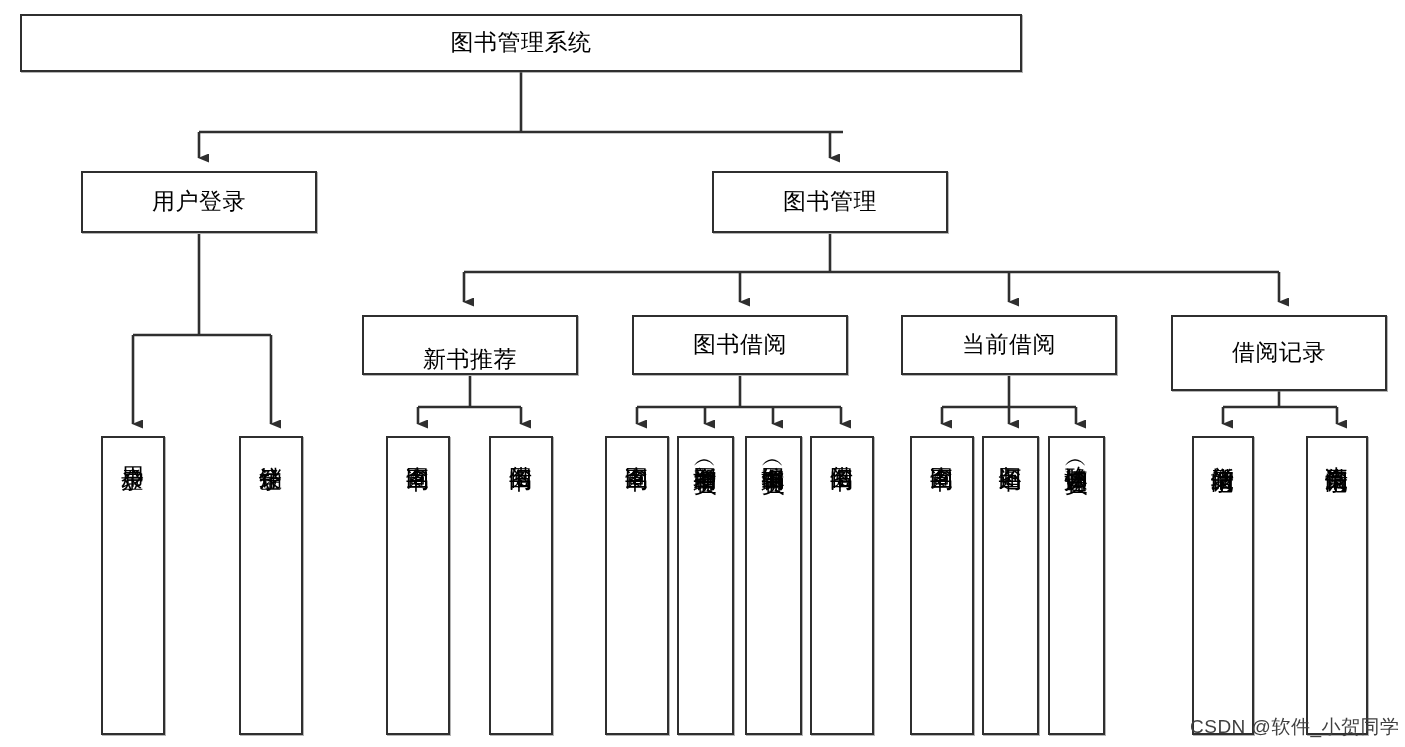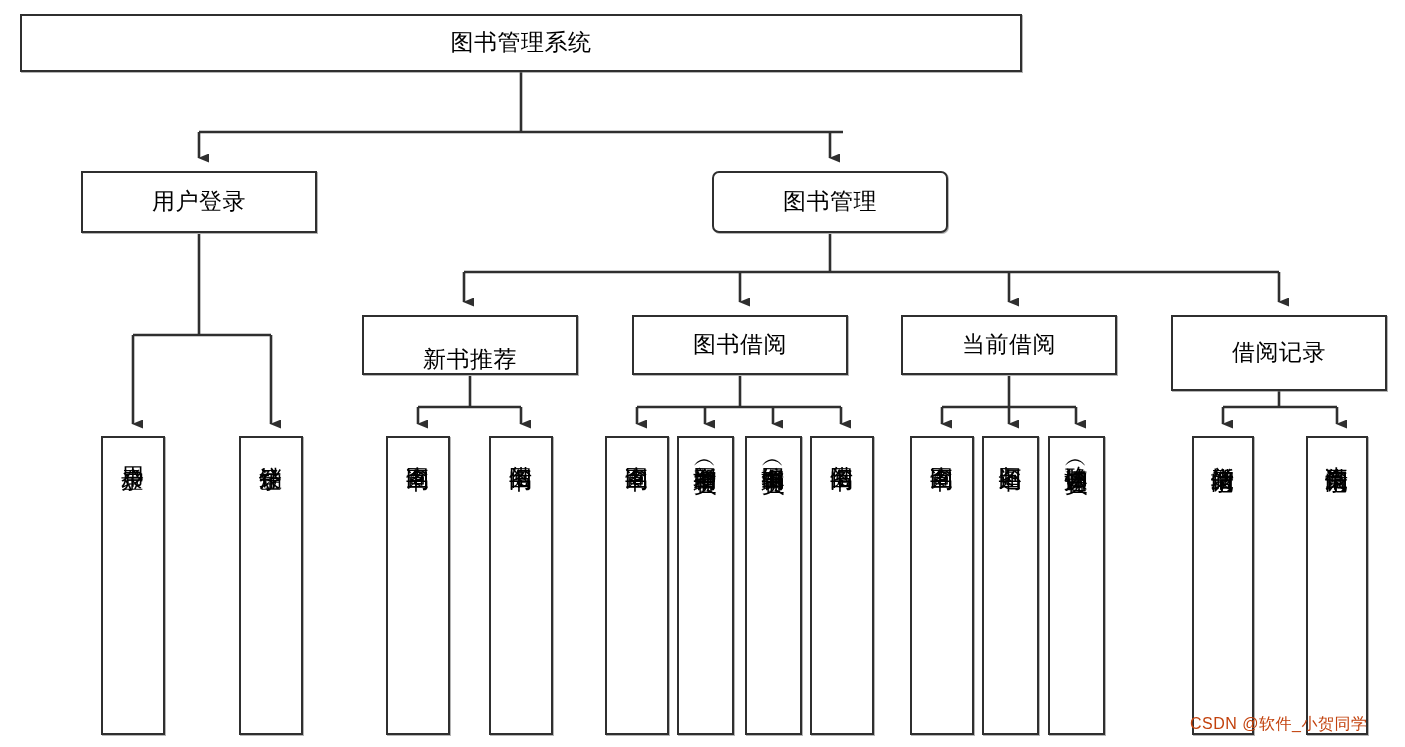--- a/index.html
+++ b/index.html
@@ -55,22 +55,22 @@
   .node.vertical .label {
     writing-mode: vertical-rl;
     text-orientation: upright;
     font-size: 23px;
     line-height: 1.14;
     letter-spacing: 1px;
     white-space: nowrap;
   }
   .watermark {
     position: absolute;
-    font-size: 16px;
-    color: #c2410c;
+    font-size: 19px;
+    color: #404040;
     letter-spacing: 0.5px;
     white-space: nowrap;
     user-select: none;
   }
 </style>
 </head>
 <body>
 
 <div id="canvas">
 
@@ -124,21 +124,21 @@
     </g>
   </svg>
 
   <div class="node root horizontal" style="left:20px; top:14px; width:1002px; height:58px;">
     <span class="label">图书管理系统</span>
   </div>
 
   <div class="node horizontal" style="left:81px; top:171px; width:236px; height:62px;">
     <span class="label">用户登录</span>
   </div>
-  <div class="node horizontal" style="left:712px; top:171px; width:236px; height:62px;border-radius:7px;">
+  <div class="node horizontal" style="left:712px; top:171px; width:236px; height:62px;">
     <span class="label">图书管理</span>
   </div>
 
   <div class="node horizontal" style="left:362px; top:315px; width:216px; height:60px;align-items:flex-end;">
     <span class="label">新书推荐</span>
   </div>
   <div class="node horizontal" style="left:632px; top:315px; width:216px; height:60px;">
     <span class="label">图书借阅</span>
   </div>
   <div class="node horizontal" style="left:901px; top:315px; width:216px; height:60px;">

